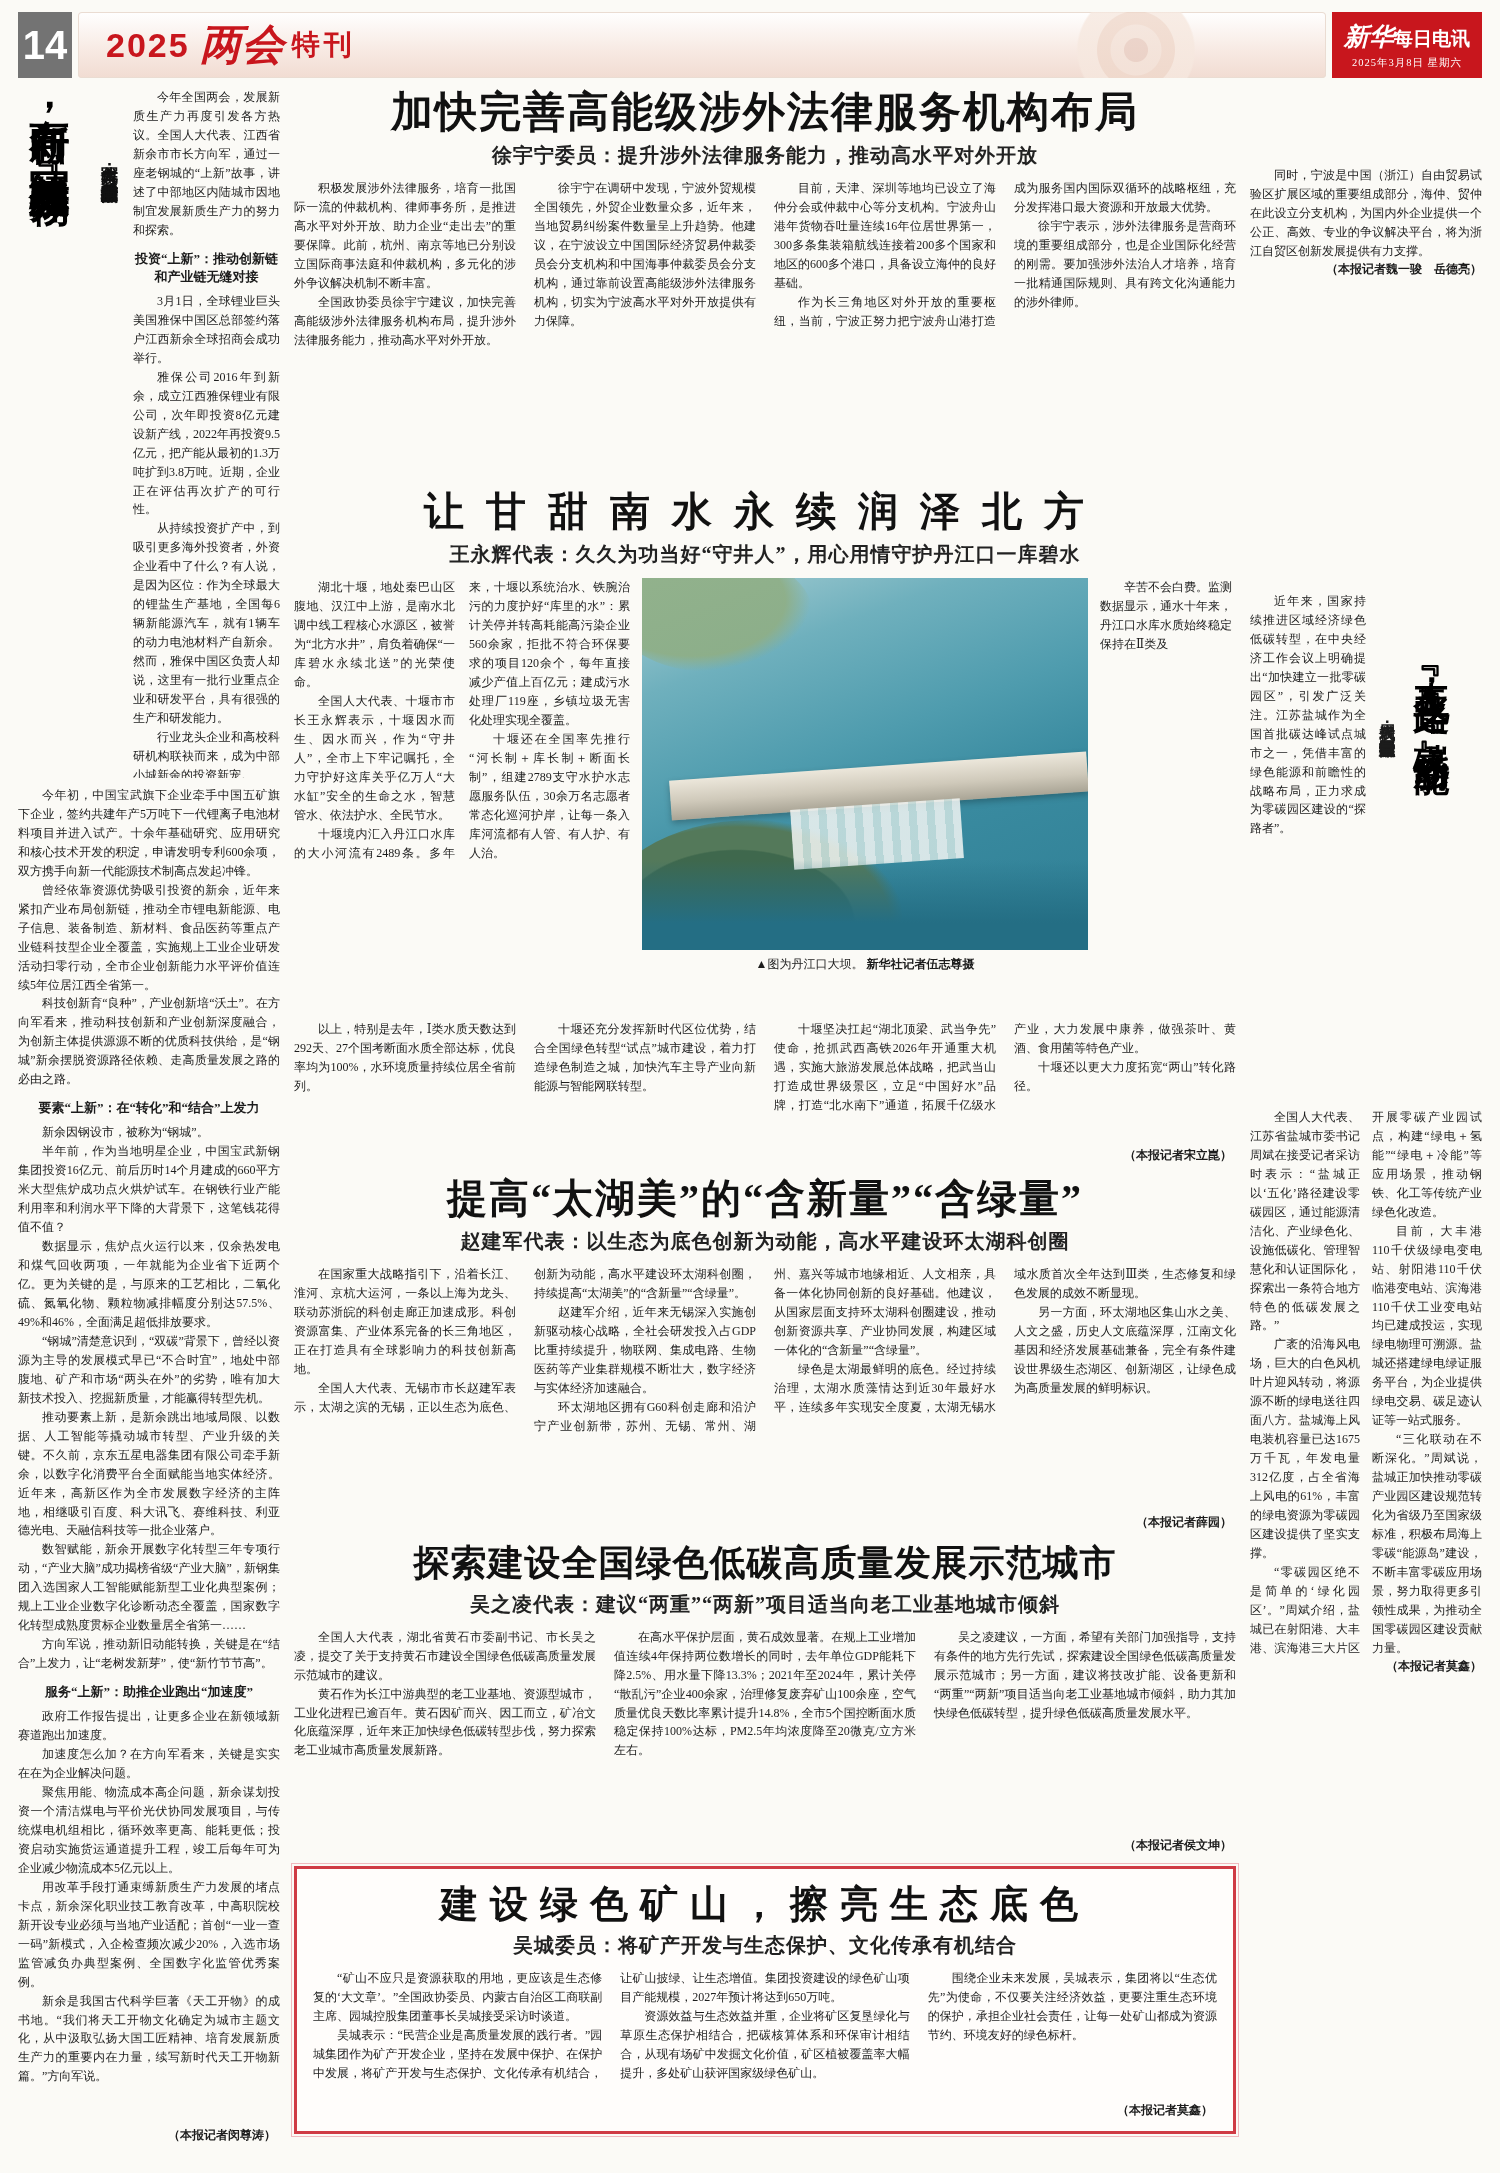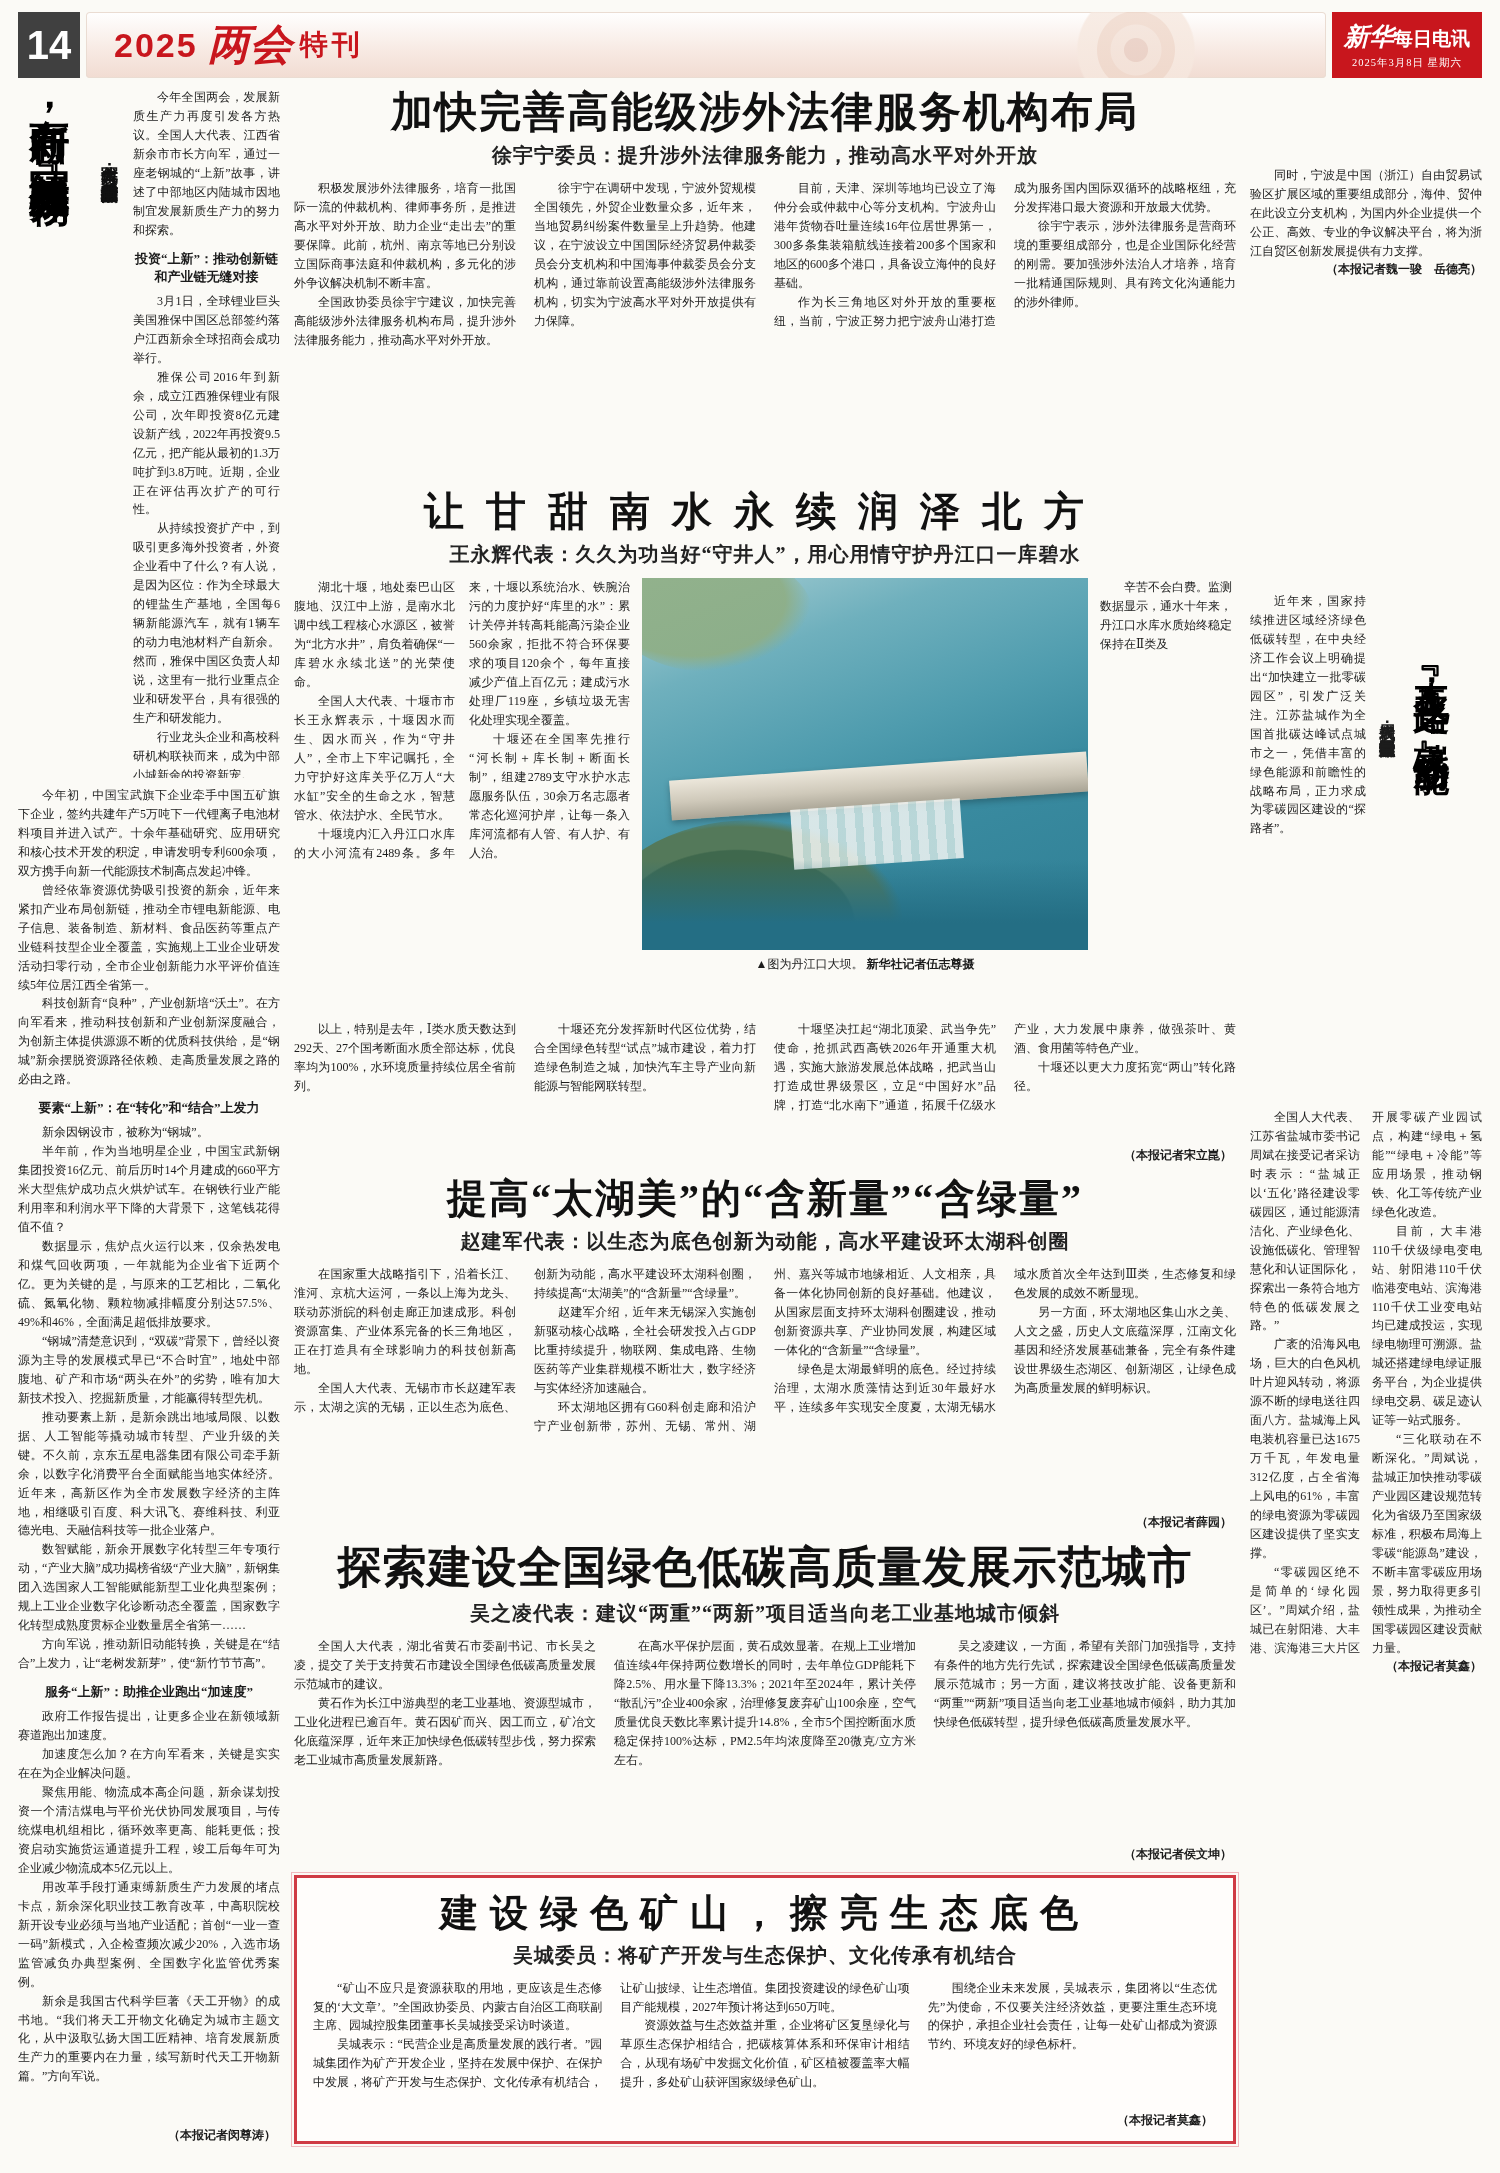--- a/index.html
+++ b/index.html
@@ -1,21 +1,21 @@
 <!DOCTYPE html>
 <html lang="zh"><head>
 <meta charset="utf-8">
 <style>
   html,body{margin:0;padding:0;}
   body{width:1500px;height:2173px;overflow:hidden;background:#fbfaf6;
        font-family:"Liberation Serif","DejaVu Serif",serif;color:#1c1c1c;}
   .page{padding:12px 18px 0 18px;}
   
   .banner{display:flex;align-items:stretch;height:66px;margin-bottom:10px;}
-  .pagenum{width:62px;background:#404040;color:#fff;font-weight:bold;font-size:40px;
+  .pagenum{width:54px;background:#737373;color:#fff;font-weight:bold;font-size:40px;
            display:flex;align-items:center;justify-content:center;font-family:"Liberation Sans",sans-serif;}
   .strip{flex:1;margin:0 6px;background:linear-gradient(180deg,#ffffff 0%,#f7e9e2 60%,#f1dcd2 100%);
          border-radius:4px;display:flex;align-items:center;padding-left:28px;position:relative;overflow:hidden;
          box-shadow:inset 0 0 0 1px #eadcd2;text-align:center;}
   .strip .year{color:#c8161d;font-weight:bold;font-size:34px;font-family:"Liberation Sans",sans-serif;letter-spacing:2px;}
   .strip .script{color:#c8161d;font-weight:bold;font-size:42px;font-style:italic;margin:0 8px 0 10px;}
   .strip .suffix{color:#c8161d;font-weight:bold;font-size:28px;letter-spacing:4px;}
   .rose{position:absolute;right:120px;top:-28px;width:140px;height:120px;border-radius:50%;
         background:radial-gradient(circle at 50% 55%, #e8cdc2 0 12%, #f3e2d8 13% 26%, #efd8cb 27% 40%, #f6e8df 41% 60%, transparent 62%);
         opacity:.8;}
@@ -65,21 +65,21 @@
   .ph-spill{position:absolute;left:150px;top:226px;width:170px;height:60px;transform:rotate(-4deg);
          background:repeating-linear-gradient(90deg,#f3f6f4 0 10px,#cfe4e2 10px 18px);opacity:.85;}
   .ph-water-low{position:absolute;left:0;bottom:0;width:100%;height:90px;
          background:linear-gradient(180deg,transparent,#246e84 70%);}
   .caption{font-size:12px;text-align:center;margin-top:6px;}
   .caption b{font-weight:bold;}
   .water-side{width:132px;flex:none;overflow:hidden;height:432px;}
   .water-bottom{column-count:4;column-gap:18px;height:146px;margin-top:10px;}
   .taihu-h1{font-size:40px;letter-spacing:2px;}
   .taihu-body{column-count:4;column-gap:18px;height:268px;}
-  .city-h1{font-size:44px;letter-spacing:1px;}
+  .city-h1{font-size:36px;letter-spacing:1px;}
   .city-body{column-count:3;column-gap:18px;height:228px;}
   .mine-box{border:3px solid #cf3b44;outline:1px solid #f0b9be;outline-offset:2px;
             padding:14px 16px 10px 16px;background:#fffdfb;}
   .mine-h1{font-size:38px;letter-spacing:12px;}
   .mine-body{column-count:3;column-gap:18px;height:152px;}
   
   .rail-a{height:400px;overflow:hidden;padding-top:78px;}
   .carbon-top{display:flex;height:506px;overflow:hidden;margin-top:26px;}
   .carbon-first{width:116px;flex:none;overflow:hidden;}
   .cv-subhead{writing-mode:vertical-rl;font-size:16px;font-weight:bold;line-height:1.7;

